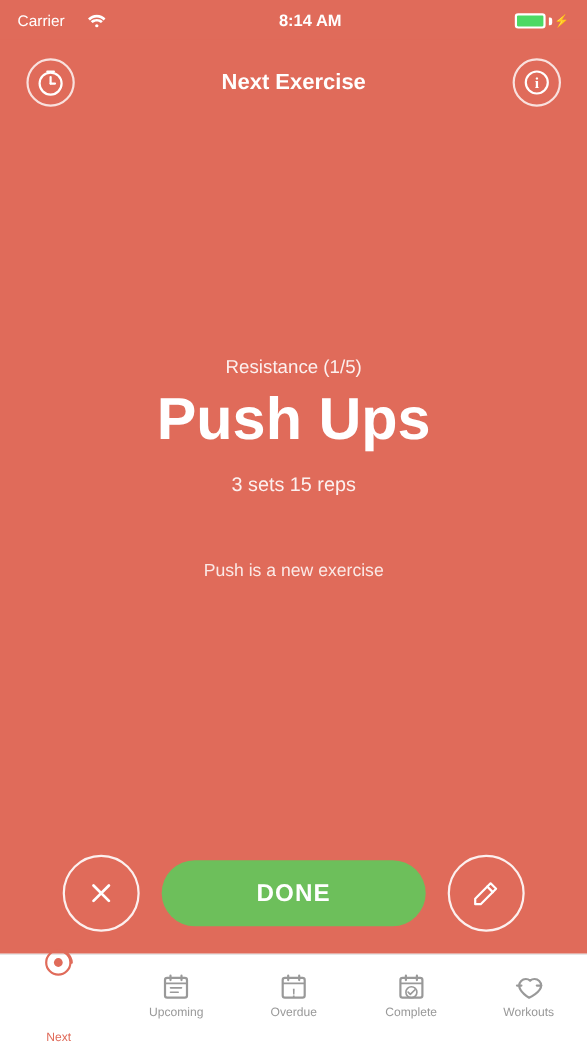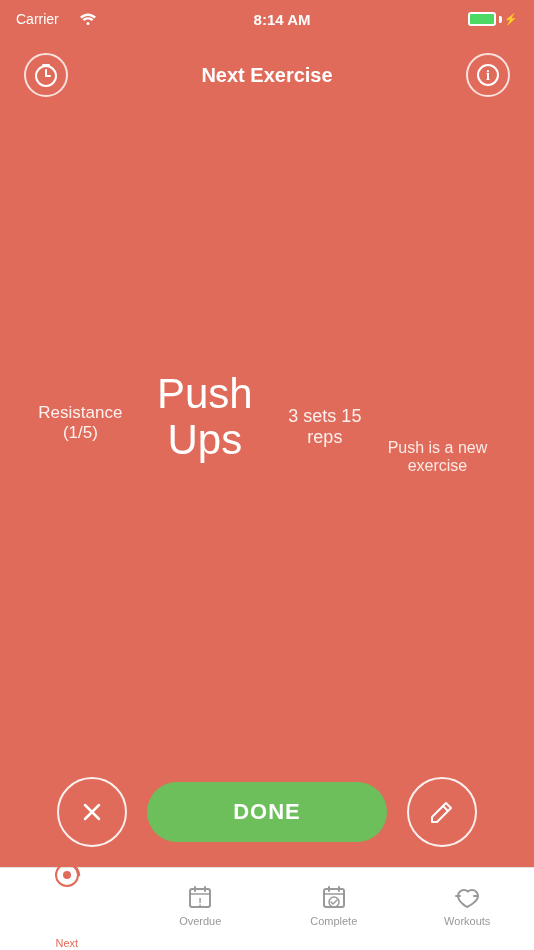--- a/index.html
+++ b/index.html
@@ -83,37 +83,37 @@
     .header-title {
       color: white;
       font-size: 20px;
       font-weight: 600;
     }
 
     
     .main-content {
       flex: 1;
       display: flex;
-      flex-direction: row;
+      flex-direction: column;
       align-items: center;
       justify-content: center;
       padding: 20px 30px;
       text-align: center;
     }
 
     .exercise-category {
       color: rgba(255,255,255,0.9);
       font-size: 17px;
       font-weight: 400;
       margin-bottom: 8px;
     }
     .exercise-name {
       color: white;
-      font-size: 42px;
-      font-weight: 400;
+      font-size: 54px;
+      font-weight: 700;
       line-height: 1.1;
       margin-bottom: 19px;
     }
     .exercise-details {
       color: rgba(255,255,255,0.9);
       font-size: 18px;
       font-weight: 400;
     }
 
     .new-exercise-note {
@@ -269,20 +269,33 @@
     <div class="tab-icon">
       <svg width="28" height="26" viewBox="0 0 28 26">
         <circle cx="14" cy="13" r="11" stroke="#e06b5a" stroke-width="2" fill="none"></circle>
         <circle cx="14" cy="13" r="4" fill="#e06b5a"></circle>
         <path d="M14 2 A12 12 0 0 1 26 13" stroke="#e06b5a" stroke-width="2.5" fill="none" stroke-linecap="round"></path>
       </svg>
     </div>
     <span class="tab-label" style="color:#e06b5a;margin-top:46px;">Next</span>
   </div>
 
+  <div class="tab-item">
+    <div class="tab-icon">
+      <svg width="26" height="26" viewBox="0 0 26 26">
+        <rect x="3" y="4" width="20" height="18" rx="2" stroke="#999" stroke-width="2" fill="none"></rect>
+        <line x1="8" y1="2" x2="8" y2="6" stroke="#999" stroke-width="2" stroke-linecap="round"></line>
+        <line x1="18" y1="2" x2="18" y2="6" stroke="#999" stroke-width="2" stroke-linecap="round"></line>
+        <line x1="3" y1="9" x2="23" y2="9" stroke="#999" stroke-width="1.5"></line>
+        <line x1="8" y1="13" x2="18" y2="13" stroke="#999" stroke-width="1.5" stroke-linecap="round"></line>
+        <line x1="8" y1="17" x2="15" y2="17" stroke="#999" stroke-width="1.5" stroke-linecap="round"></line>
+      </svg>
+    </div>
+    <span class="tab-label">Upcoming</span>
+  </div>
 
   <div class="tab-item">
     <div class="tab-icon">
       <svg width="26" height="26" viewBox="0 0 26 26">
         <rect x="3" y="4" width="20" height="18" rx="2" stroke="#999" stroke-width="2" fill="none"></rect>
         <line x1="8" y1="2" x2="8" y2="6" stroke="#999" stroke-width="2" stroke-linecap="round"></line>
         <line x1="18" y1="2" x2="18" y2="6" stroke="#999" stroke-width="2" stroke-linecap="round"></line>
         <line x1="3" y1="9" x2="23" y2="9" stroke="#999" stroke-width="1.5"></line>
         <text x="13" y="21" text-anchor="middle" fill="#999" font-size="11" font-weight="bold">!</text>
       </svg>

